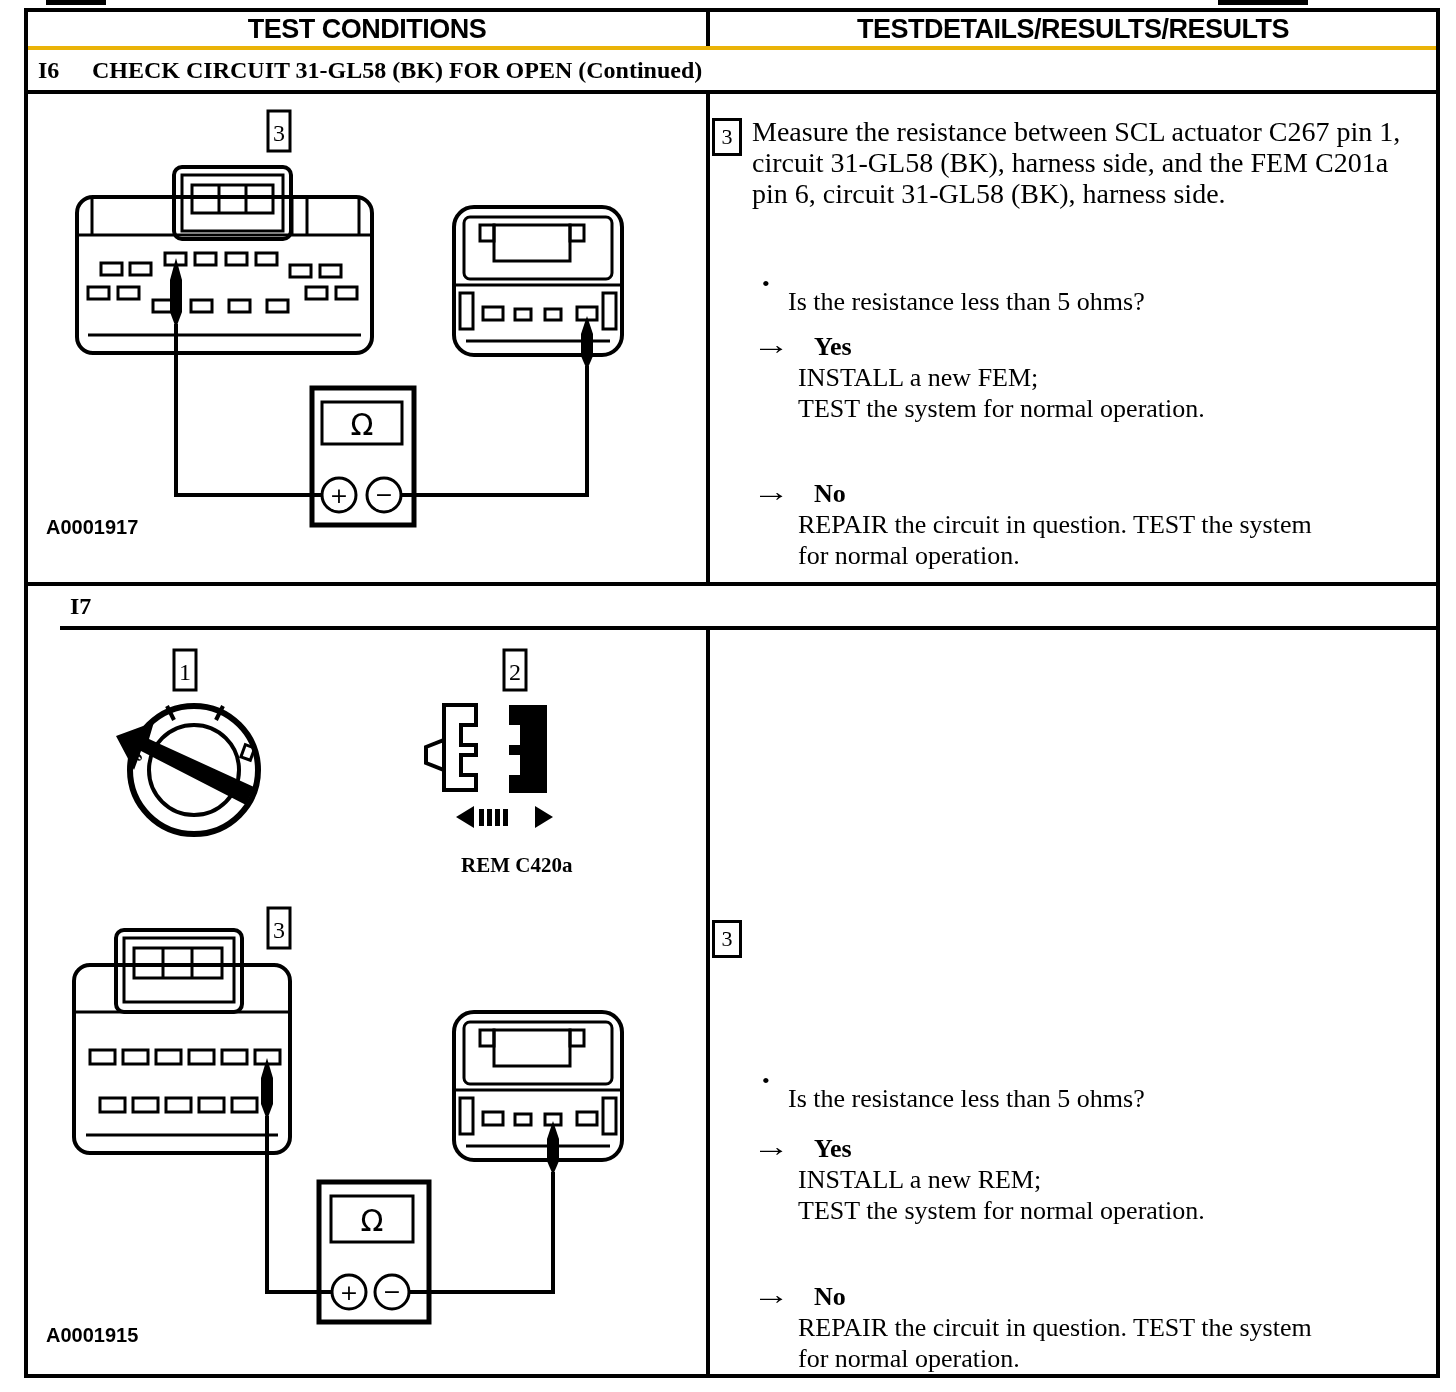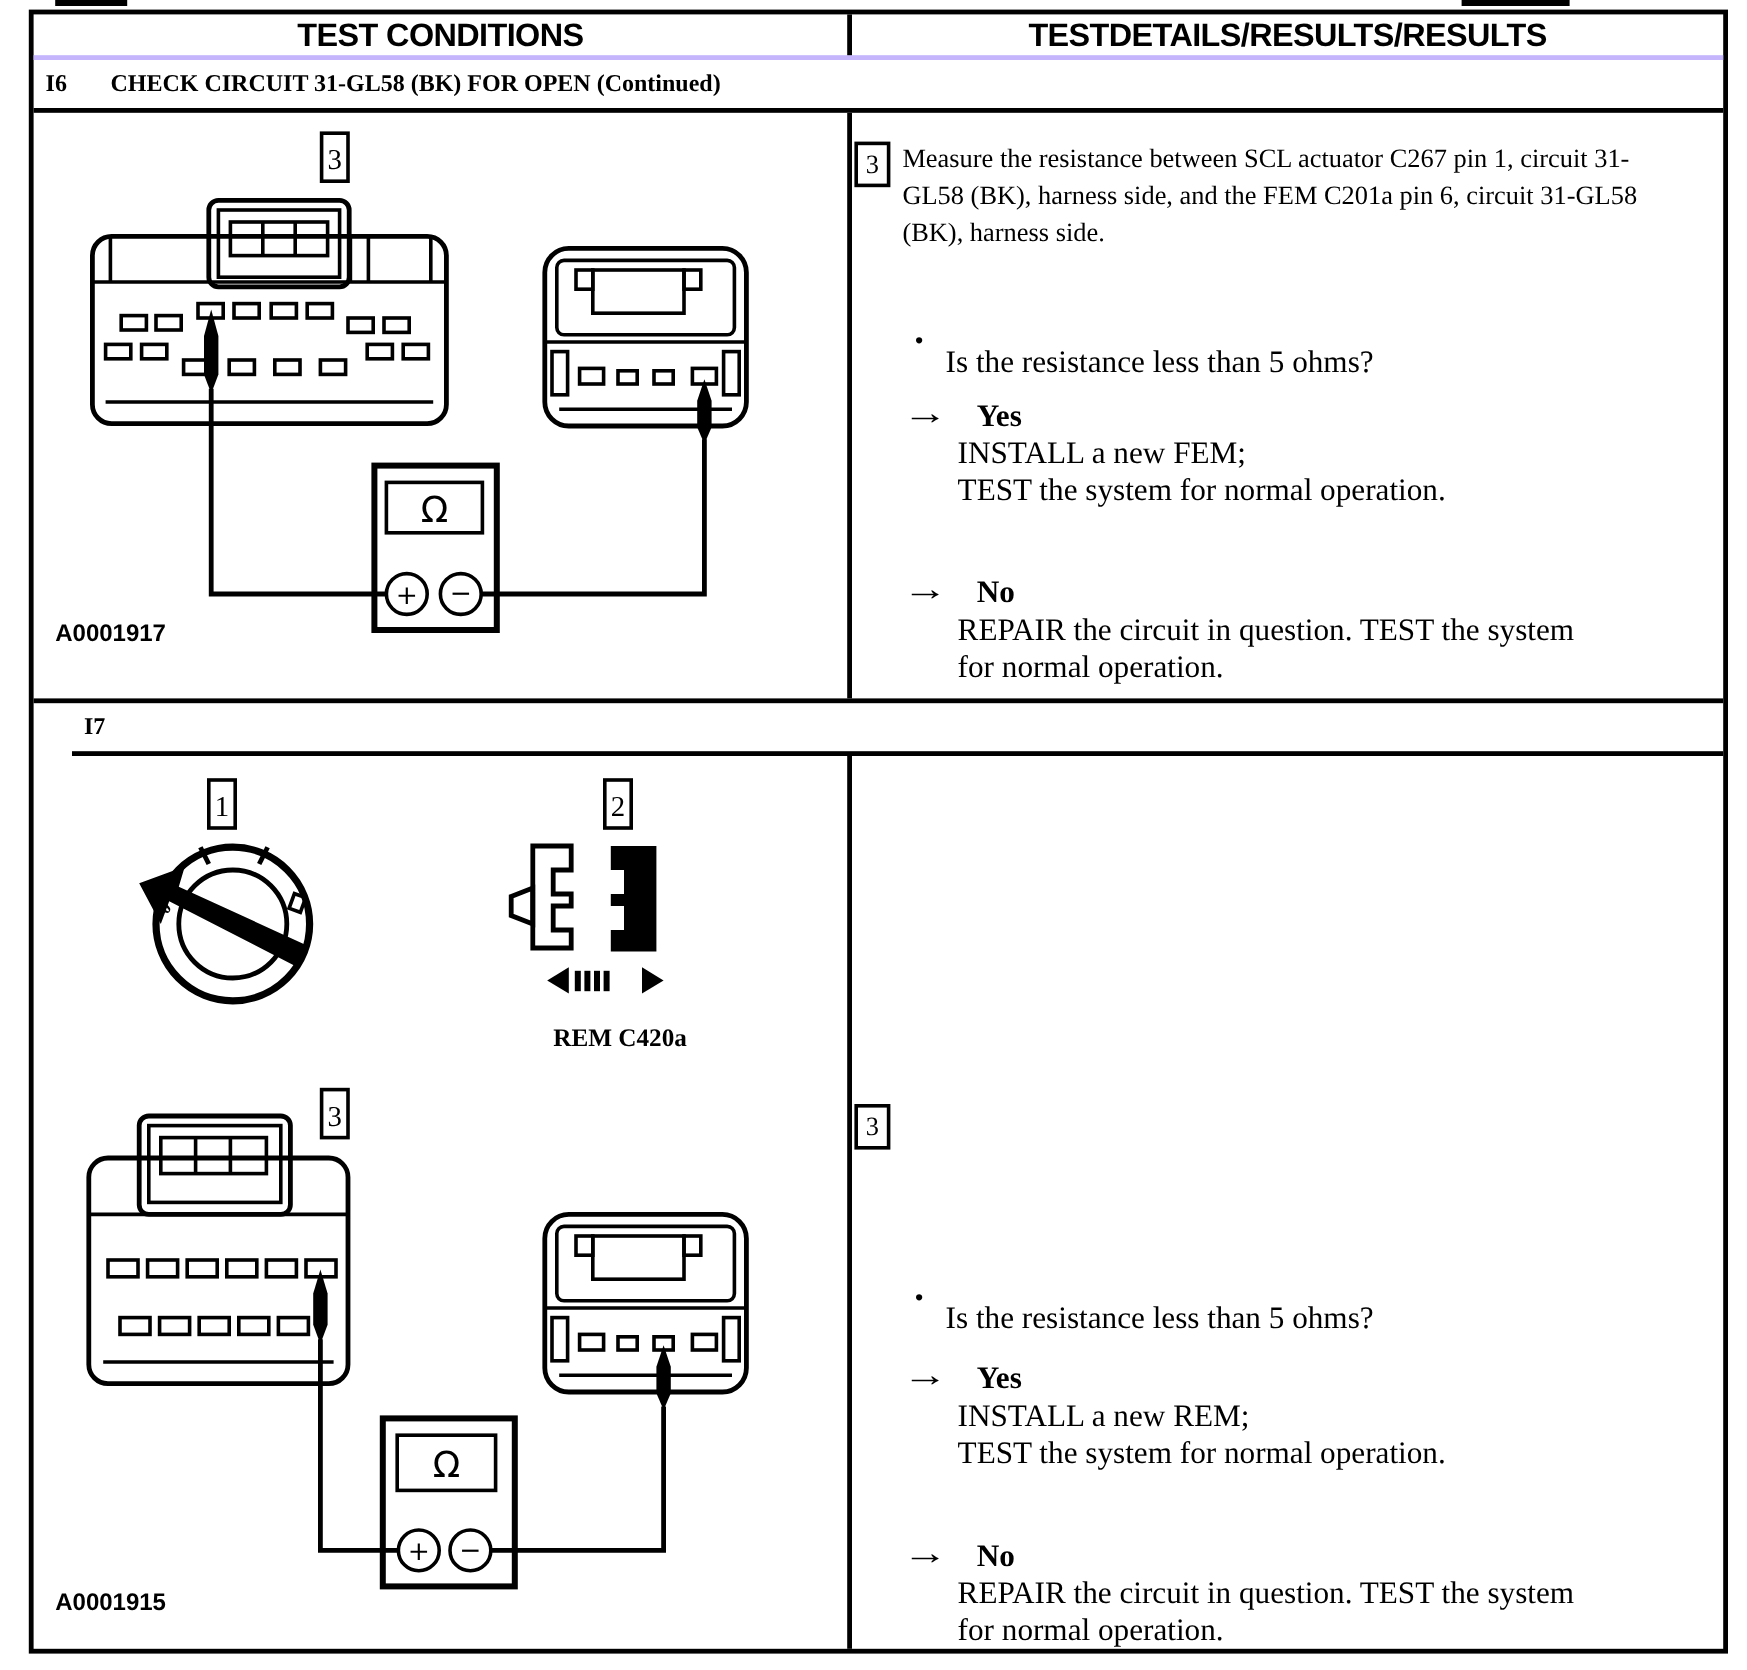--- a/index.html
+++ b/index.html
@@ -2,38 +2,38 @@
 <html><head>
 <meta charset="utf-8">
 <style>
   html,body{margin:0;padding:0;background:#fff;}
   .page{position:relative;width:1456px;height:1392px;background:#ffffff;overflow:hidden;
         font-family:"Liberation Serif","DejaVu Serif",serif;color:#000;}
   .scan-mark{position:absolute;background:#000;}
   .frame{position:absolute;left:24px;top:8px;width:1416px;height:1370px;
          border:4px solid #000;box-sizing:border-box;}
   .row{position:absolute;left:0;right:0;}
-  .row-header{top:0;height:34px;border-bottom:4px solid #c4b5fd;}
+  .row-header{top:0;height:34px;border-bottom:4px solid #eab308;}
   .row-title1{top:38px;height:40px;border-bottom:4px solid #000;}
   .row-body1{top:82px;height:488px;border-bottom:4px solid #000;}
   .row-title2{top:574px;height:40px;border-bottom:4px solid #000;margin-left:32px;}
   .row-body2{top:618px;height:744px;}
   .cell-left{position:absolute;left:0;top:0;bottom:0;width:678px;border-right:4px solid #000;}
   .cell-right{position:absolute;left:682px;right:0;top:0;bottom:0;}
   .hdr-text{position:absolute;top:0;bottom:0;display:flex;align-items:center;justify-content:center;
             font-family:"Liberation Sans","DejaVu Sans",sans-serif;font-weight:bold;
             font-size:27px;letter-spacing:-0.5px;white-space:nowrap;}
   .hdr-left{left:0;width:678px;}
   .hdr-right{left:682px;right:0;}
-  .title-row{font-weight:bold;font-size:20px;line-height:40px;white-space:nowrap;}
+  .title-row{font-weight:bold;font-size:24px;line-height:40px;white-space:nowrap;}
   .title-id{position:absolute;left:10px;top:0;}
   .title-text{position:absolute;left:64px;top:0;text-align:center;}
   .stepbox{position:absolute;width:24px;height:32px;border:3px solid #000;
            font-size:22px;text-align:center;line-height:32px;}
-  .para{position:absolute;font-size:22px;line-height:31px;}
+  .para{position:absolute;font-size:28px;line-height:31px;}
   .bullet-row{position:absolute;font-size:26px;line-height:31px;}
   .bullet-glyph{position:absolute;left:0;top:-2px;font-size:22px;}
   .bullet-text{position:absolute;left:26px;top:16px;white-space:nowrap;text-align:right;}
   .result{position:absolute;font-size:26px;line-height:31px;}
   .result-arrow{position:absolute;left:0;top:-2px;font-size:28px;display:inline-block;
                 transform:scaleX(1.35);transform-origin:left center;}
   .result-body{position:absolute;left:46px;top:0;}
   .result-label{font-weight:bold;margin-left:16px;}
   .diag{position:absolute;left:0;top:0;}
   .ln{stroke:#000;fill:none;}

